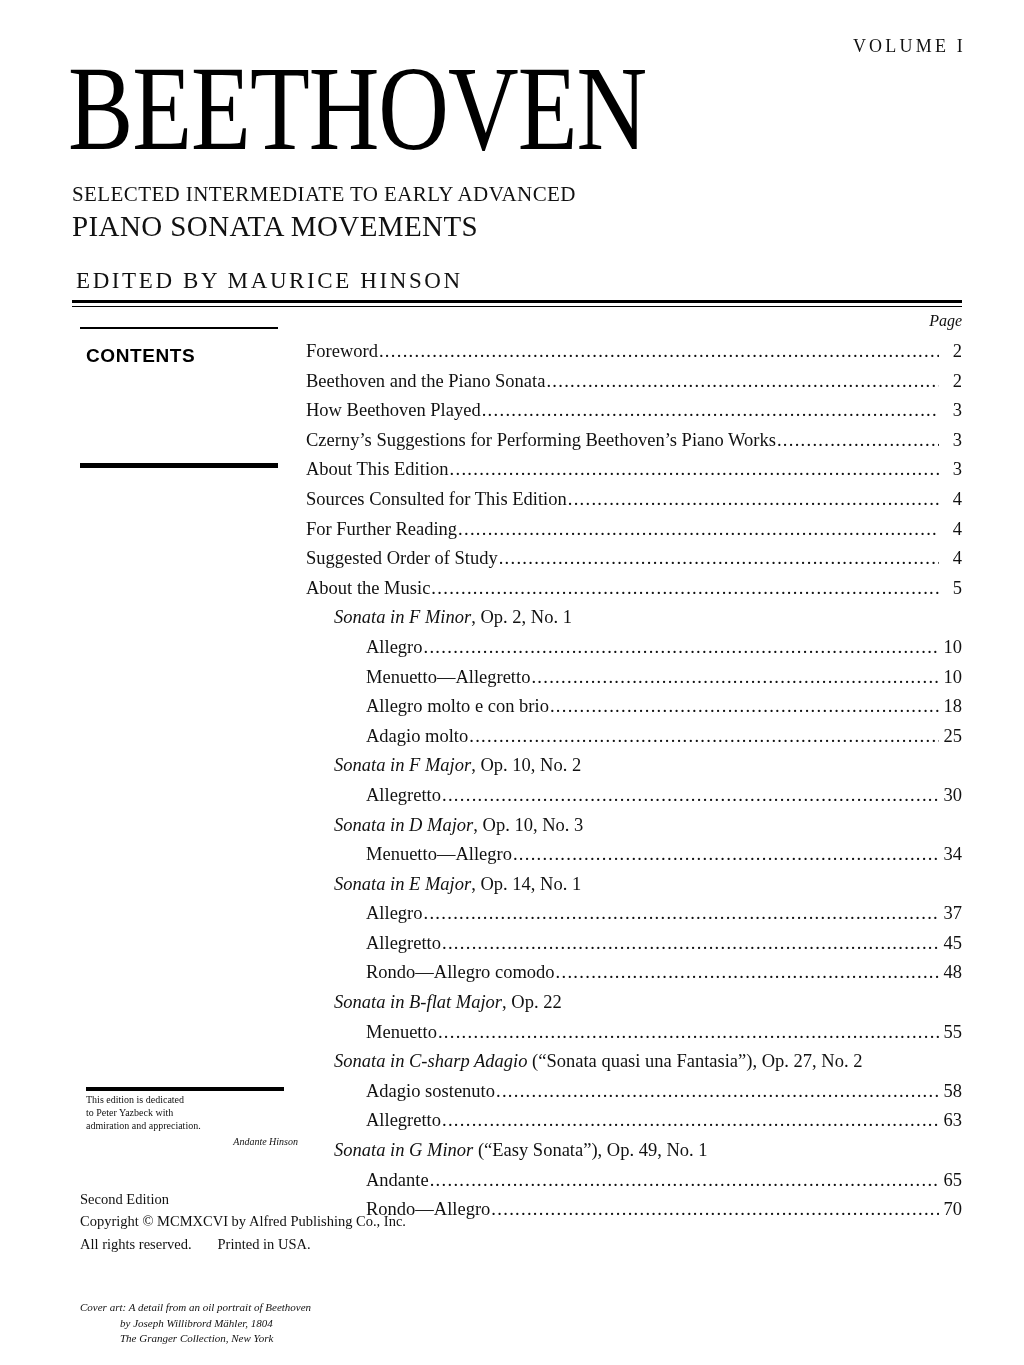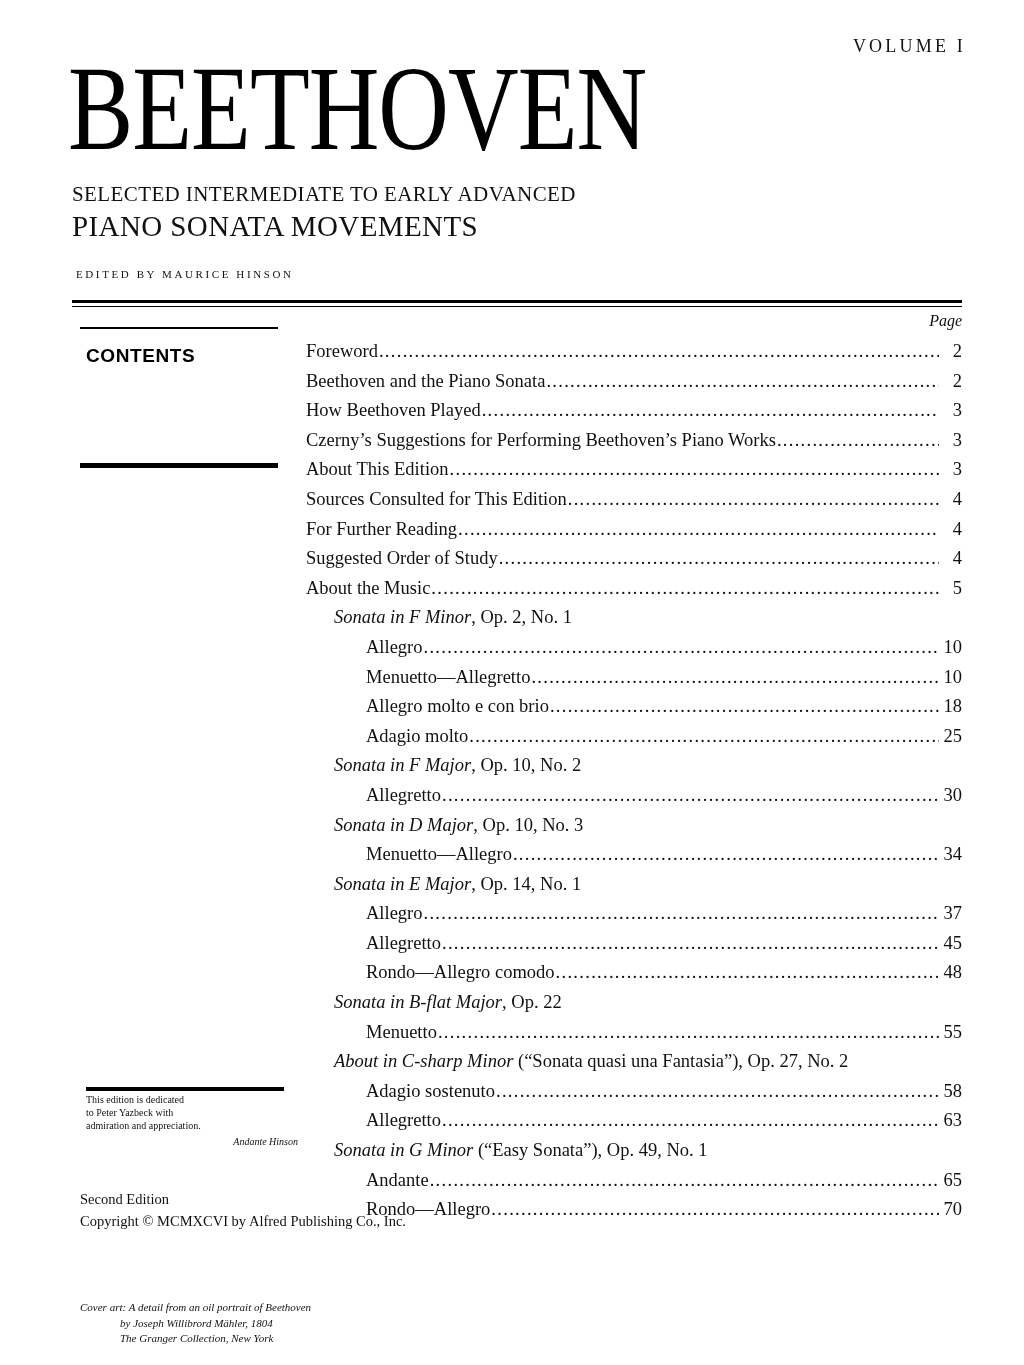--- a/index.html
+++ b/index.html
@@ -58,21 +58,21 @@
     left: 72px;
     top: 210px;
     font-size: 29px;
     letter-spacing: 0.4px;
     color: #111;
   }
   .editor {
     position: absolute;
     left: 76px;
     top: 268px;
-    font-size: 11px;
+    font-size: 23px;
     letter-spacing: 2.6px;
     color: #111;
   }
 
   
   .rule-double {
     position: absolute;
     left: 72px;
     top: 300px;
     width: 890px;
@@ -339,21 +339,21 @@
         <span class="label"><span>Sonata in B-flat Major</span><span class="rm">, Op. 22</span></span>
         <span class="dots">...........................................................................................................................................</span>
         <span class="pg"></span>
       </div>
       <div class="toc-row movement">
         <span class="label">Menuetto</span>
         <span class="dots">...........................................................................................................................................</span>
         <span class="pg">55</span>
       </div>
       <div class="toc-row sonata no-dots">
-        <span class="label"><span>About in C-sharp Minor</span><span class="rm"> (“Sonata quasi una Fantasia”), Op. 27, No. 2</span></span>
+        <span class="label"><span>Sonata in C-sharp Adagio</span><span class="rm"> (“Sonata quasi una Fantasia”), Op. 27, No. 2</span></span>
         <span class="dots">...........................................................................................................................................</span>
         <span class="pg"></span>
       </div>
       <div class="toc-row movement">
         <span class="label">Adagio sostenuto</span>
         <span class="dots">...........................................................................................................................................</span>
         <span class="pg">58</span>
       </div>
       <div class="toc-row movement">
         <span class="label">Allegretto</span>
@@ -381,20 +381,23 @@
   <div class="dedication">
     <span>This edition is dedicated</span><br>
     <span>to Peter Yazbeck with</span><br>
     <span>admiration and appreciation.</span>
     <span class="signature">Andante Hinson</span>
   </div>
 
   <div class="imprint">
     <div>Second Edition</div>
     <div>Copyright © MCMXCVI by Alfred Publishing Co., Inc.</div>
+    <div class="rights">
+      <span>All rights reserved.</span><span class="printed">Printed in USA.</span>
+    </div>
   </div>
 
   <div class="cover-art">
     <div class="l1">Cover art: A detail from an oil portrait of Beethoven</div>
     <div class="l2">by Joseph Willibrord Mähler, 1804</div>
     <div class="l3">The Granger Collection, New York</div>
   </div>
 
 </div>
 

